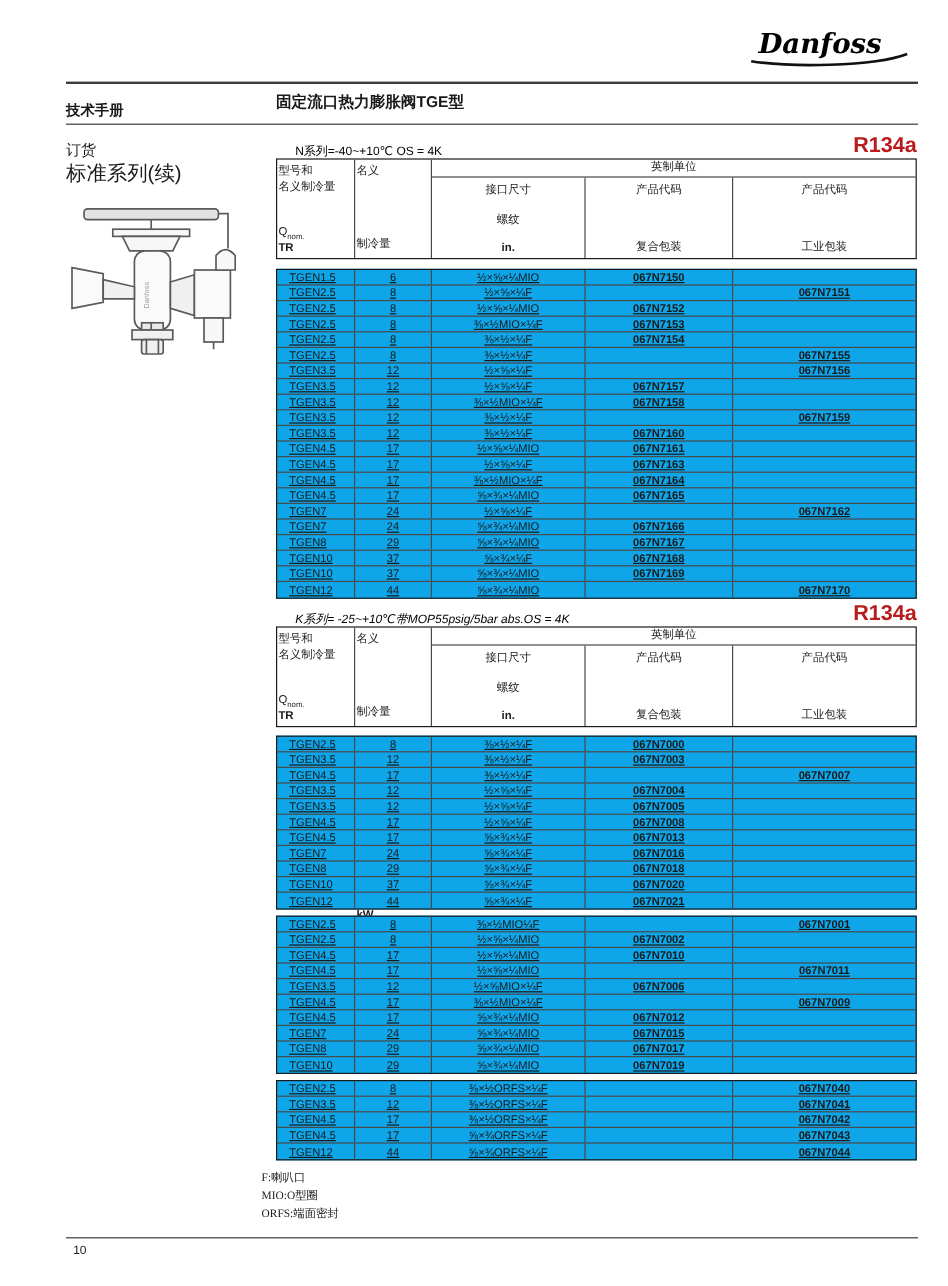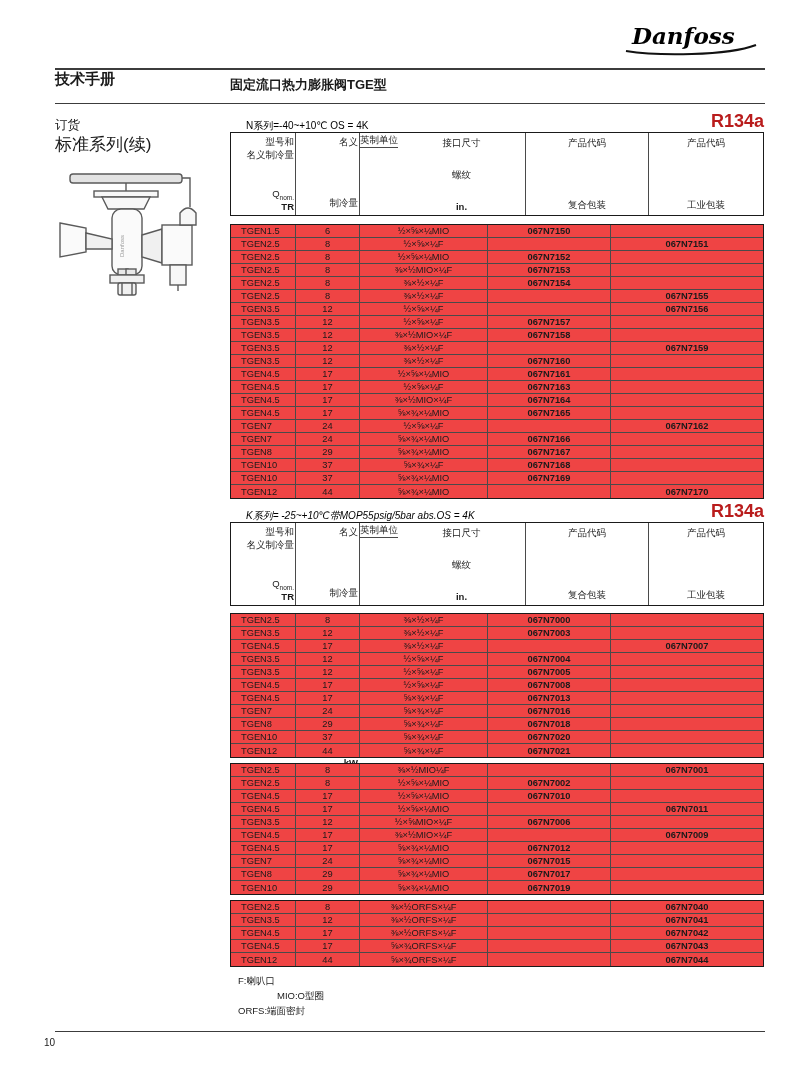--- a/index.html
+++ b/index.html
@@ -9,65 +9,65 @@
     font-family:"Liberation Sans","DejaVu Sans",sans-serif; color:#1a1a1a;
     overflow:hidden;
     padding-left:40px;
   }
   .abs { position:absolute; }
 
   
   .rule { position:absolute; left:55px; width:710px; background:#3c3c3c; height:1.5px; }
 
   
-  .manual-label { left:55px; top:70px; font-size:15px; font-weight:bold; }
+  .manual-label { left:55px; top:84px; font-size:12px; font-weight:bold; }
   .doc-title    { left:230px; top:76px; font-size:13px; font-weight:bold; }
 
   
   .sidebar-order  { left:55px; top:117px; font-size:12.5px; }
   .sidebar-series { left:55px; top:133px; font-size:17px; }
 
   
   .sec-title { font-size:10px; color:#000;margin-left:16px; }
   .refrigerant { font-size:18px; font-weight:bold; color:#b91c1c; width:164px; text-align:right; }
 
   
   .hdr-table {
     position:absolute; left:230px; width:534px; height:84px;
     border:1.5px solid #1a1a1a; display:flex; font-size:9.5px; background:#fff;
   }
-  .hdr-c { border-right:1px solid #4a4a4a; display:flex; flex-direction:column; align-items:flex-end; text-align:center; padding:3px 1px 3px; }
+  .hdr-c { border-right:1px solid #4a4a4a; display:flex; flex-direction:column; align-items:flex-start; text-align:center; padding:3px 1px 3px; }
   .hdr-c1 { width:65px; }
   .hdr-c2 { width:64px;gap:48px; }
-  .hdr-right { flex:1; display:flex; flex-direction:row; }
+  .hdr-right { flex:1; display:flex; flex-direction:column; }
   .hdr-imperial { height:15px; border-bottom:1px solid #4a4a4a; text-align:center; line-height:14px; }
   .hdr-sub { flex:1; display:flex; }
   .hdr-conn  { width:128px; border-right:1px solid #4a4a4a; display:flex; flex-direction:column; justify-content:space-between; align-items:center; padding:4px 0 3px; }
   .hdr-code1 { width:123px; border-right:1px solid #4a4a4a; display:flex; flex-direction:column; justify-content:space-between; align-items:center; padding:4px 0 3px; }
   .hdr-code2 { flex:1; display:flex; flex-direction:column; justify-content:space-between; align-items:center; padding:4px 0 3px; }
   .spacer { flex:1; }
   .qnom sub { font-size:6.5px; }
   .bold { font-weight:bold; }
 
   
-  .data-table { position:absolute; left:230px; width:534px; border:1.5px solid #1a1a1a; background:#ef4444; }
+  .data-table { position:absolute; left:230px; width:534px; border:1.5px solid #1a1a1a; background:#0ea5e9;text-decoration:underline; }
   .t-row { display:flex; height:13px; border-bottom:1px solid #4a4a4a; }
   .t-row:last-child { border-bottom:none;text-align:right; }
   .t-cell { border-right:1px solid #4a4a4a; font-size:9.3px; display:flex; align-items:center; justify-content:center; overflow:hidden; white-space:nowrap; }
   .t-cell.c0 { width:65px; justify-content:flex-start; padding-left:10px; }
   .t-cell.c1 { width:64px; }
   .t-cell.c2 { width:128px; }
   .t-cell.c3 { width:123px; font-weight:bold; }
   .t-cell.c4 { flex:1; border-right:none; font-weight:bold; }
 
   
-  .footnote { left:238px; font-size:9.5px; }
-
-  
-  .page-number { left:44px; top:1037px; font-size:10px; }
+  .footnote { left:218px; font-size:9.5px;font-family:Liberation Serif, serif; }
+
+  
+  .page-number { left:61px; top:1037px; font-size:10px; }
 
   
   .logo-box { left:622px; top:18px; }
 
   
   .valve-box { left:58px; top:165px; }
   .valve-box svg { display:block; }
 </style>
 </head>
 <body>
@@ -537,19 +537,19 @@
       <div class="t-row">
         <div class="t-cell c0">TGEN12</div>
         <div class="t-cell c1">44</div>
         <div class="t-cell c2">⅝×¾ORFS×¼F</div>
         <div class="t-cell c3"></div>
         <div class="t-cell c4">067N7044</div>
       </div>
     </div>
 
   <div class="abs footnote" style="top:975px;">F:喇叭口</div>
-  <div class="abs footnote" style="top:990px;margin-left:39px;">MIO:O型圈</div>
+  <div class="abs footnote" style="top:990px;">MIO:O型圈</div>
   <div class="abs footnote" style="top:1005px;">ORFS:端面密封</div>
 
   <div class="rule" style="top:1031px; height:1px;"></div>
   <div class="abs page-number">10</div>
 
 </div>
 
 </body></html>

